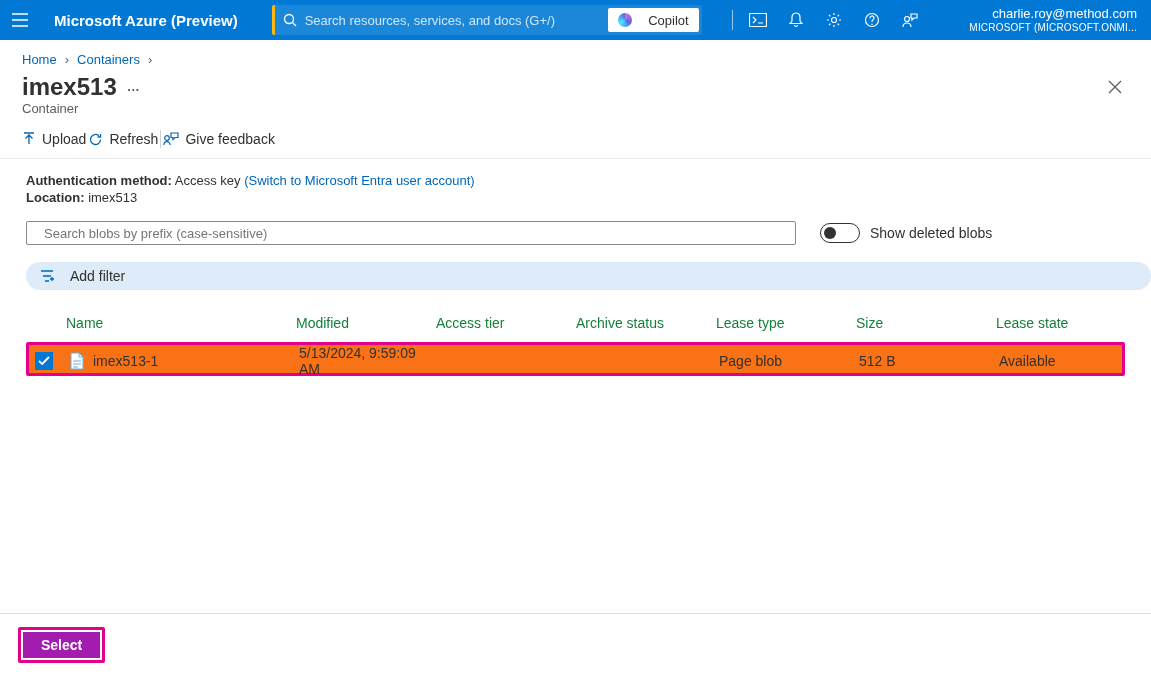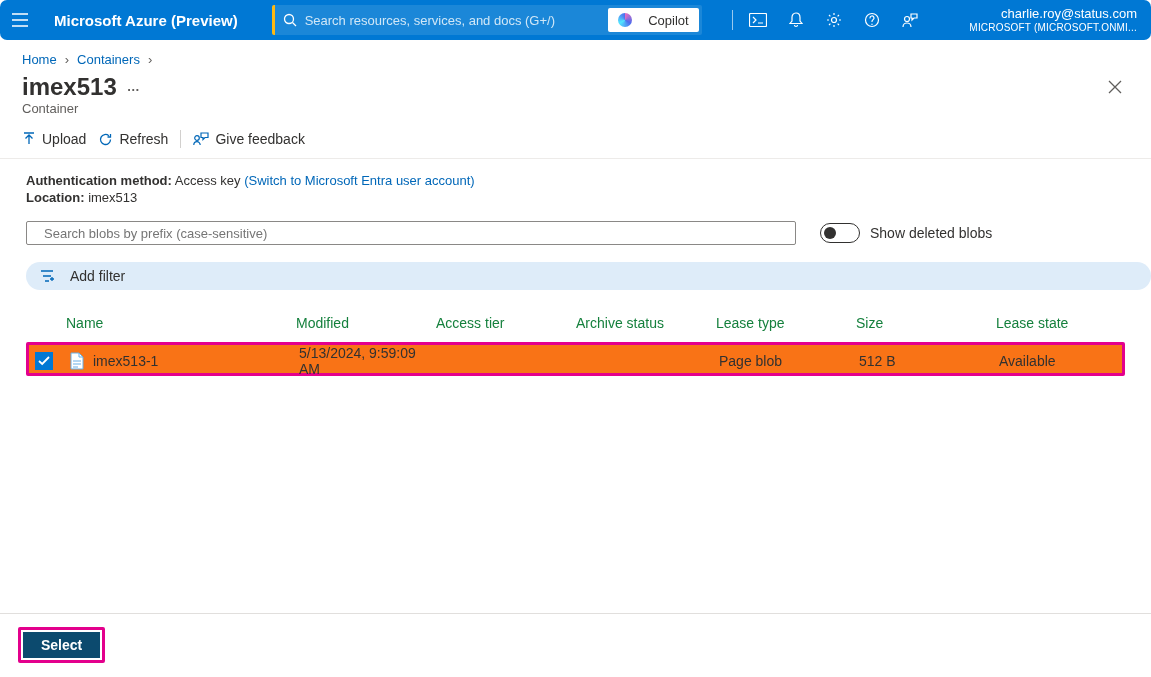--- a/index.html
+++ b/index.html
@@ -14,21 +14,20 @@
   body { width: 1151px; height: 677px; display: flex; flex-direction: column; overflow: hidden; }
 
   
   .topbar {
     background: #0078d4;
     height: 40px;
     display: flex;
     align-items: center;
     color: #fff;
     padding: 0 10px 0 0;
-    border-radius: 7px;
   }
   .topbar .hamburger {
     width: 40px; height: 40px;
     display: flex; align-items: center; justify-content: center;
     cursor: pointer;
   }
   .topbar .brand {
     font-weight: 600; font-size: 15px;
     padding: 0 14px;
     white-space: nowrap;
@@ -118,21 +117,21 @@
   .title-row .close {
     margin-left: auto; cursor:pointer; color:#605e5c;
     width: 28px; height:28px; display:flex; align-items:center; justify-content:center;
   }
   .subtitle { padding: 0 22px 10px; font-size:13px; color:#605e5c; }
 
   
   .cmdbar {
     display:flex; align-items:center;
     padding: 4px 22px 10px;
-    gap: 12px;
+    gap: 2px;
     border-bottom: 1px solid #edebe9;
   }
   .cmdbar .cmd {
     display:flex; align-items:center; gap:6px;
     color:#323130; cursor:pointer; font-size:14px;
   }
   .cmdbar .cmd svg { color:#0067b8; }
   .cmdbar .sep { height:18px; border-left:1px solid #d2d0ce; }
 
   
@@ -216,21 +215,21 @@
   .footer {
     padding: 12px 18px 14px;
   }
   .select-wrap {
     display:inline-block;
     border:3px solid #e3008c;
     border-radius:2px;
     padding:2px;
   }
   .select-btn {
-    background:#0c4a6e; color:#fff;
+    background:#a21caf; color:#fff;
     border:none;
     padding: 5px 18px;
     font-size: 14px; font-weight:600;
     cursor:pointer;
   }
 
   svg { display:block; }
   .stroke-white { stroke:#fff; fill:none; }
 </style>
 </head>
@@ -284,21 +283,21 @@
     <div class="ticn">
       <svg width="16" height="16" viewBox="0 0 16 16">
         <circle cx="5" cy="7" r="2.5" class="stroke-white" stroke-width="1.2"></circle>
         <path d="M1 15c0-2.5 2-4 4-4s4 1.5 4 4" class="stroke-white" stroke-width="1.2"></path>
         <path d="M9 2h6v4h-3l-2 2V6H9z" class="stroke-white" stroke-width="1.2"></path>
       </svg>
     </div>
   </div>
 
   <div class="account">
-    <div class="email">charlie.roy@status.com</div>
+    <div class="email">charlie.roy@method.com</div>
     <div class="tenant">MICROSOFT (MICROSOFT.ONMI...</div>
   </div>
 </div>
 
 <div class="breadcrumb">
   <a>Home</a>
   <span class="chev">›</span>
   <a>Containers</a>
   <span class="chev">›</span>
 </div>

